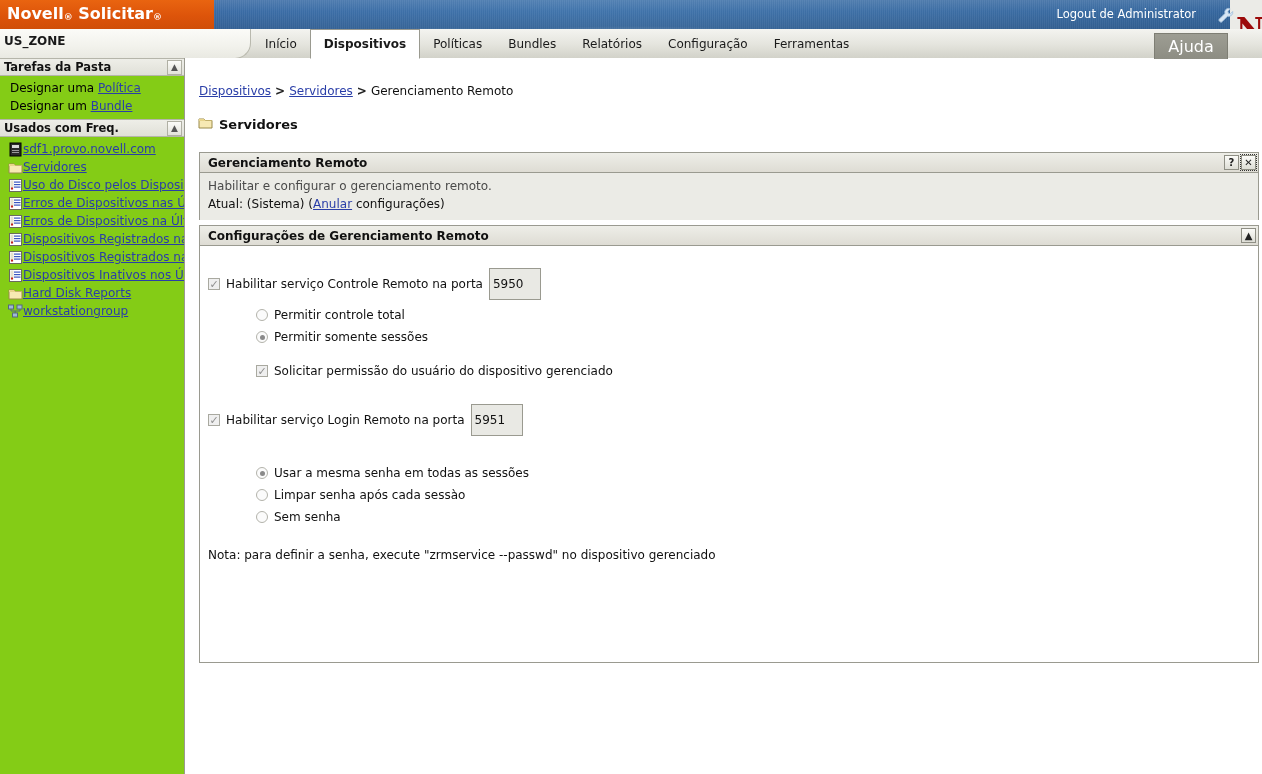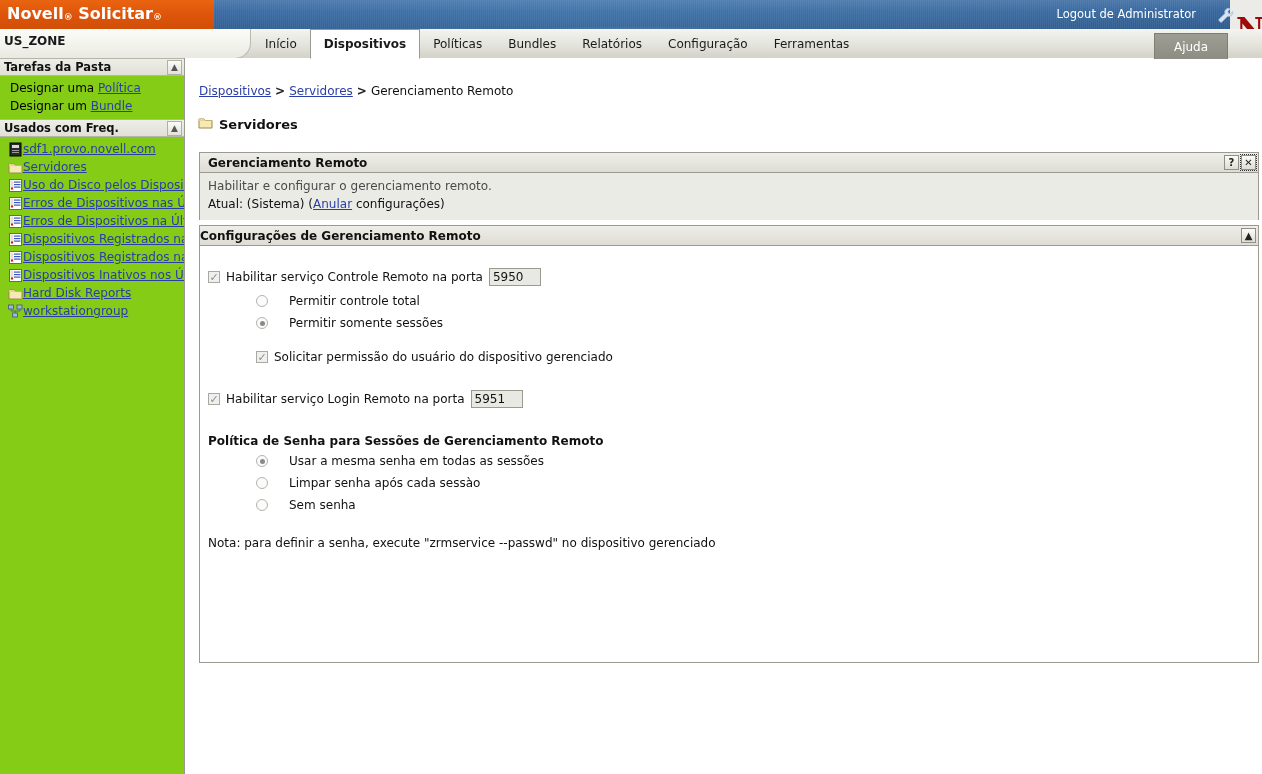--- a/index.html
+++ b/index.html
@@ -145,21 +145,21 @@
     position: absolute;
     left: 1154px; top: 4px;
     width: 72px; height: 25px;
     background: linear-gradient(to bottom, #9d9d93 0%, #8d8d83 100%);
     border: 1px solid #7e7e74;
     border-bottom: none;
     display: flex;
     align-items: center;
     justify-content: center;
     color: #ffffff;
-    font-size: 12px;
+    font-size: 16px;
     cursor: pointer;
     z-index: 3;
   }
 
   
   #sidebar {
     position: absolute;
     left: 0; top: 58px;
     width: 184px; height: 716px;
     background: #84cc16;
@@ -283,20 +283,21 @@
   #rm-cur a { color: #2a3ea8; text-decoration: underline; cursor: pointer; }
 
   #cfg-box { left: 14px; top: 167px; width: 1060px; height: 438px; }
   #cfg-head {
     height: 20px;
     background: linear-gradient(to bottom, #eeeee8 0%, #dedcd4 100%);
     border-bottom: 1px solid #9a9a90;
     display: flex;
     align-items: center;
     justify-content: space-between;
+    padding-left: 8px;
     font-size: 12px;
     font-weight: bold;
     color: #111;
     box-sizing: border-box;
   }
   #cfg-body { padding: 22px 0 0 8px; font-size: 12px; }
 
   .ck-row { display: flex; align-items: center; gap: 6px; margin-bottom: 2px; }
   .ck {
     width: 12px; height: 12px;
@@ -312,24 +313,24 @@
     width: 12px; height: 12px;
     border: 1px solid #b3b3ab;
     border-radius: 50%;
     background: #fbfbfb;
     display: inline-flex; align-items: center; justify-content: center;
     box-sizing: border-box;
     flex: 0 0 12px;
     cursor: pointer;
   }
   .rd .dot { width: 5px; height: 5px; border-radius: 50%; background: #8a8a8a; }
-  .rd-row { display: flex; align-items: center; gap: 21px; height: 22px; }
+  .rd-row { display: flex; align-items: center; gap: 6px; height: 22px; }
   .lbl { font-size: 12px; color: #111; white-space: nowrap; }
   .portinput {
-    width: 52px; height: 18px;
+    width: 52px; height: 32px;
     border: 1px solid #9a9a90;
     background: #e9e9e4;
     font-family: "DejaVu Sans", "Liberation Sans", sans-serif;
     font-size: 12px;
     color: #111;
     padding: 0 3px;
     box-sizing: border-box;
   }
   #pw-heading { font-size: 12px; font-weight: bold; color: #111; margin: 0 0 2px 0; }
   #note { font-size: 12px; color: #111; }
@@ -593,21 +594,20 @@
 
       <div class="ck-row" style="margin-top:26px;">
         <span class="ck">
             <span class="tick">✓</span>
           </span>
         <span class="lbl">Habilitar serviço Login Remoto na porta</span>
         <input class="portinput" type="text" value="5951" style="">
       </div>
 
       <div style="margin-top:26px;">
-        <div id="pw-heading">Política de Senha para Sessões de Gerenciamento Remoto</div>
         <div style="margin-left:48px; margin-top:2px;">
           <div class="rd-row">
             <span class="rd">
                 <span class="dot"></span>
               </span>
             <span class="lbl">Usar a mesma senha em todas as sessões</span>
           </div>
           <div class="rd-row">
             <span class="rd"></span>
             <span class="lbl">Limpar senha após cada sessào</span>

